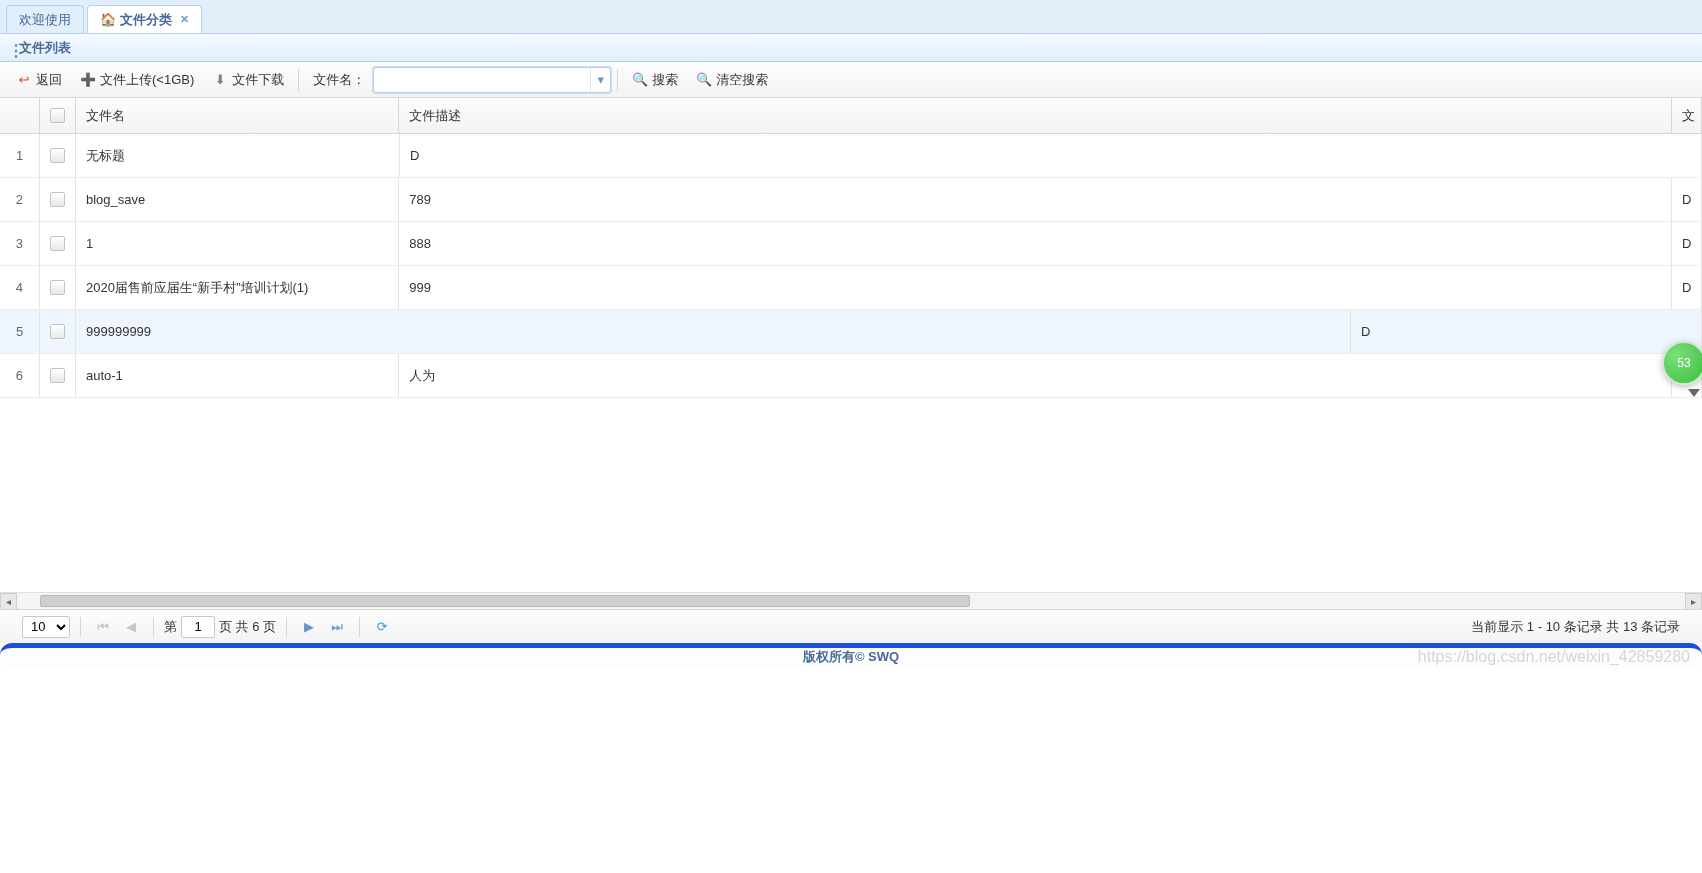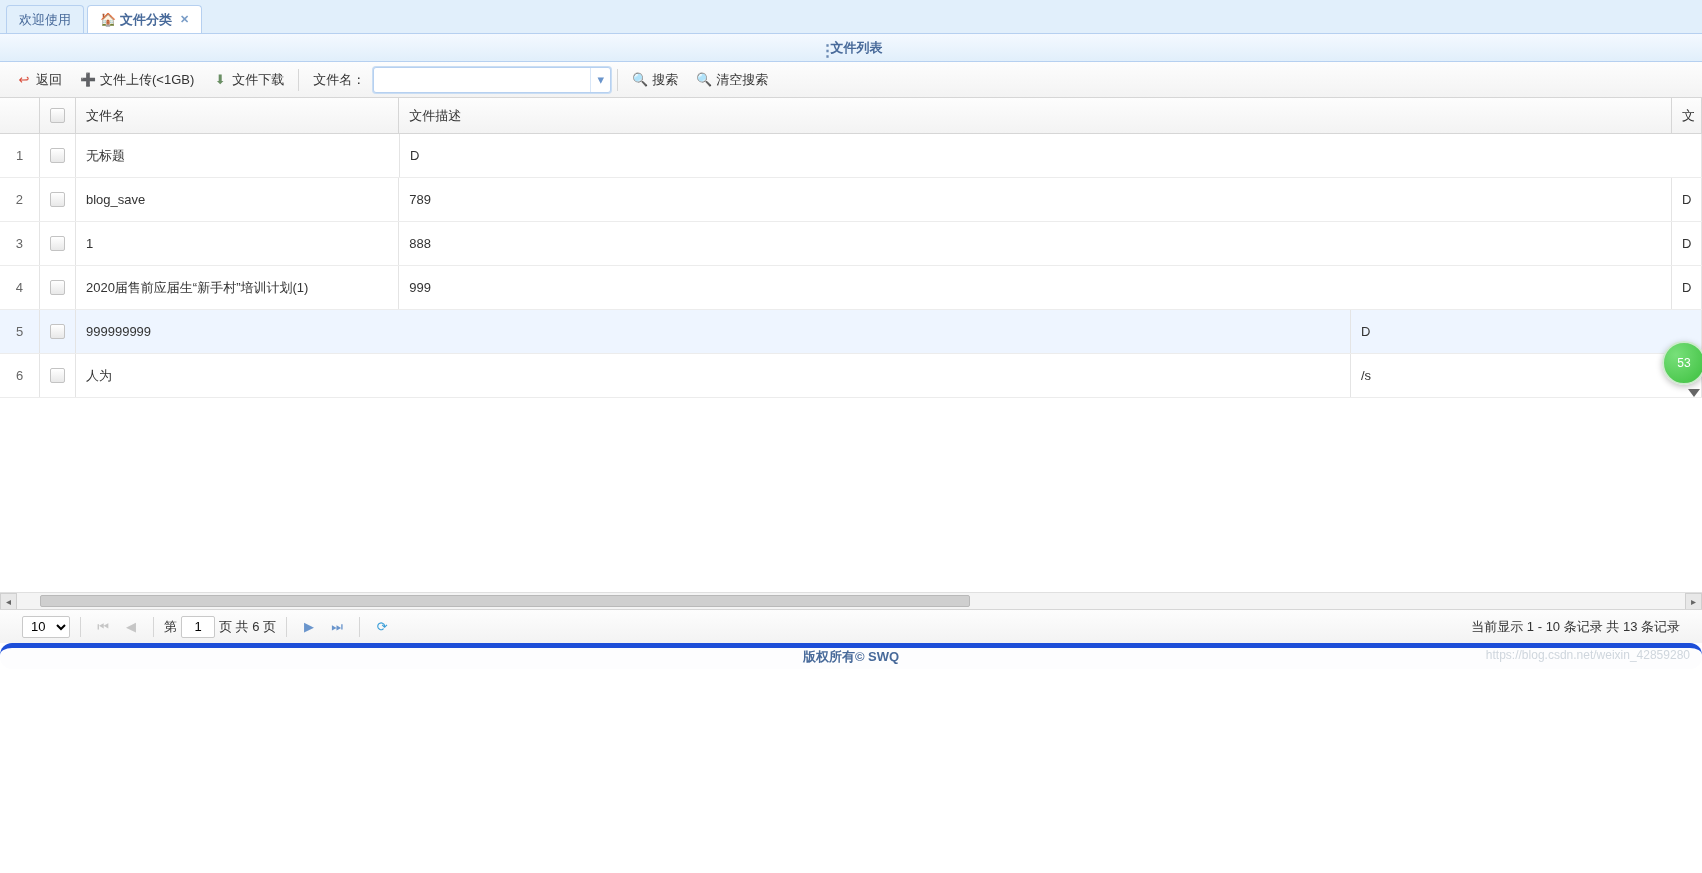--- a/index.html
+++ b/index.html
@@ -60,21 +60,20 @@
   .panel-header {
     height: 28px;
     background: linear-gradient(#f4f9ff, #e1effb);
     border-bottom: 1px solid #b6d0f0;
     display: flex;
     align-items: center;
     padding: 0 8px;
     font-weight: bold;
     color: #486a9a;
     gap: 6px;
-    justify-content: center;
   }
   .panel-header .grab {
     display: inline-block;
     width: 5px; height: 14px;
   }
   .panel-header .grab::before {
     content: "⋮";
     font-size: 16px;
     color: #6b8ab3;
   }
@@ -256,21 +255,21 @@
     color:#486a9a;
     font-weight:bold;
     position:relative;
     border-radius:12px;
   }
   .footer .watermark {
     position:absolute;
     right:12px;
     font-weight:normal;
     color:#cfd6dd;
-    font-size:12px;
+    font-size:16px;
   }
 
   
   .float-badge {
     position:absolute;
     right:-4px;
     top:51%;
     width:44px;height:44px;
     border-radius:50%;
     background:radial-gradient(circle at 30% 30%,#78e07a,#3cbf3e);
@@ -397,20 +396,21 @@
             <span class="chk"></span>
           </div>
           <div class="cell col-desc">999999999</div>
           <div class="cell col-ext">D</div>
         </div>
         <div class="grid-row">
           <div class="cell col-num">6</div>
           <div class="cell col-check">
             <span class="chk"></span>
           </div>
+          <div class="cell col-name">auto-1</div>
           <div class="cell col-desc">人为</div>
           <div class="cell col-ext">/s</div>
         </div>
       </div>
     <div class="h-scroll">
       <div class="btn left">◂</div>
       <div class="thumb"></div>
       <div class="btn right">▸</div>
     </div>
   </div>

